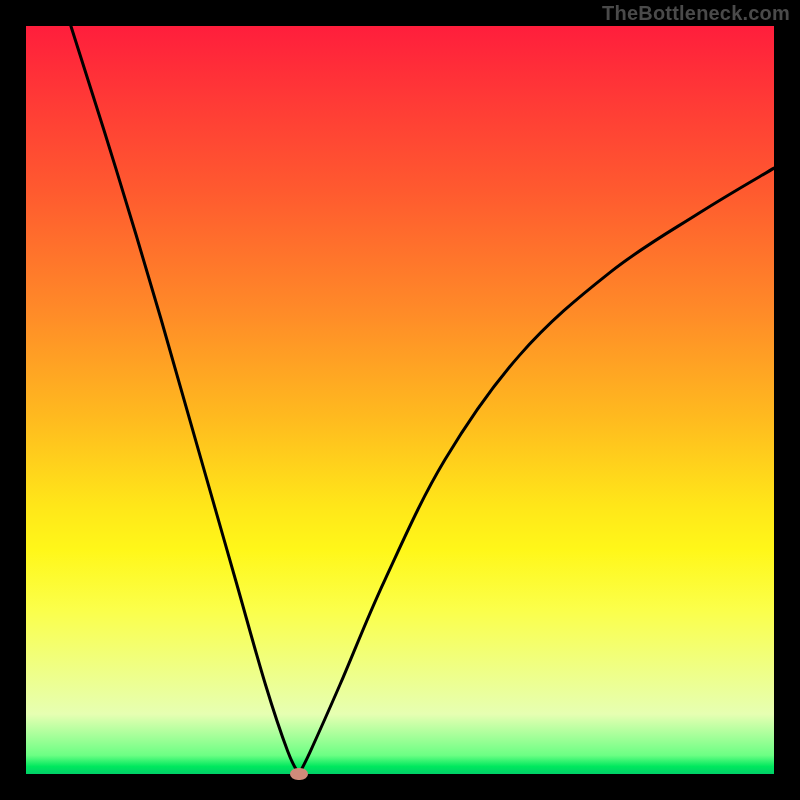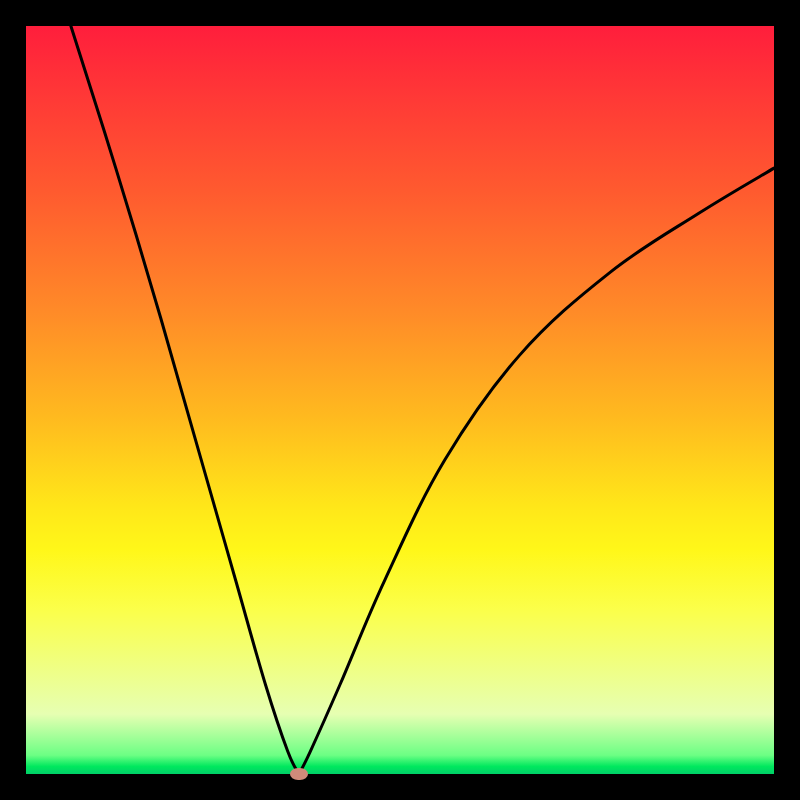--- a/index.html
+++ b/index.html
@@ -56,20 +56,21 @@
     border-radius: 8px / 6px;
     background: #d08a7a;
     transform: translate(-50%, -50%);
   }
 </style>
 </head>
 <body>
 
 <div class="frame">
 
+  <div class="attribution">TheBottleneck.com</div>
 
   <div class="plot-area">
 
     <svg class="curve" viewBox="0 0 748 748" preserveAspectRatio="none">
       <path d="M 44.879999999999995 0 C 52.9584 25.581599999999998, 73.60319999999999 89.6104, 89.75999999999999 142.12 C 105.9168 194.6296, 118.48319999999998 236.51760000000002, 134.64 291.72 C 150.7968 346.92240000000004, 166.05599999999998 401.67600000000004, 179.51999999999998 448.8 C 192.98399999999998 495.924, 198.66880000000003 515.8208, 209.44000000000003 553.52 C 220.21120000000002 591.2192, 229.9352 627.2728, 239.36 658.24 C 248.78480000000002 689.2072000000001, 255.74120000000002 709.4032, 261.8 725.56 C 267.85880000000003 741.7167999999999, 271.0004 743.9608, 273.02 748" fill="none" stroke="#000" stroke-width="3" stroke-linecap="round" stroke-linejoin="round"></path>
       <path d="M 273.02 748 C 275.0396 743.9608, 276.83480000000003 741.7167999999999, 284.24 725.56 C 291.6452 709.4032, 300.69599999999997 689.2072000000001, 314.15999999999997 658.24 C 327.62399999999997 627.2728, 340.19039999999995 593.912, 359.03999999999996 553.52 C 377.8896 513.1279999999999, 394.64480000000003 474.232, 418.88000000000005 433.84000000000003 C 443.1152000000001 393.44800000000004, 464.05920000000003 362.78, 493.68 329.11999999999995 C 523.3008 295.4599999999999, 551.1264000000001 272.42159999999996, 583.44 246.83999999999997 C 615.7536 221.2584, 643.5792 205.8496, 673.2 187 C 702.8208000000001 168.1504, 734.5360000000001 150.1984, 748 142.12" fill="none" stroke="#000" stroke-width="3" stroke-linecap="round" stroke-linejoin="round"></path>
     </svg>
 
     <div class="marker" style="left: 273.02px; top: 748px;"></div>
 

